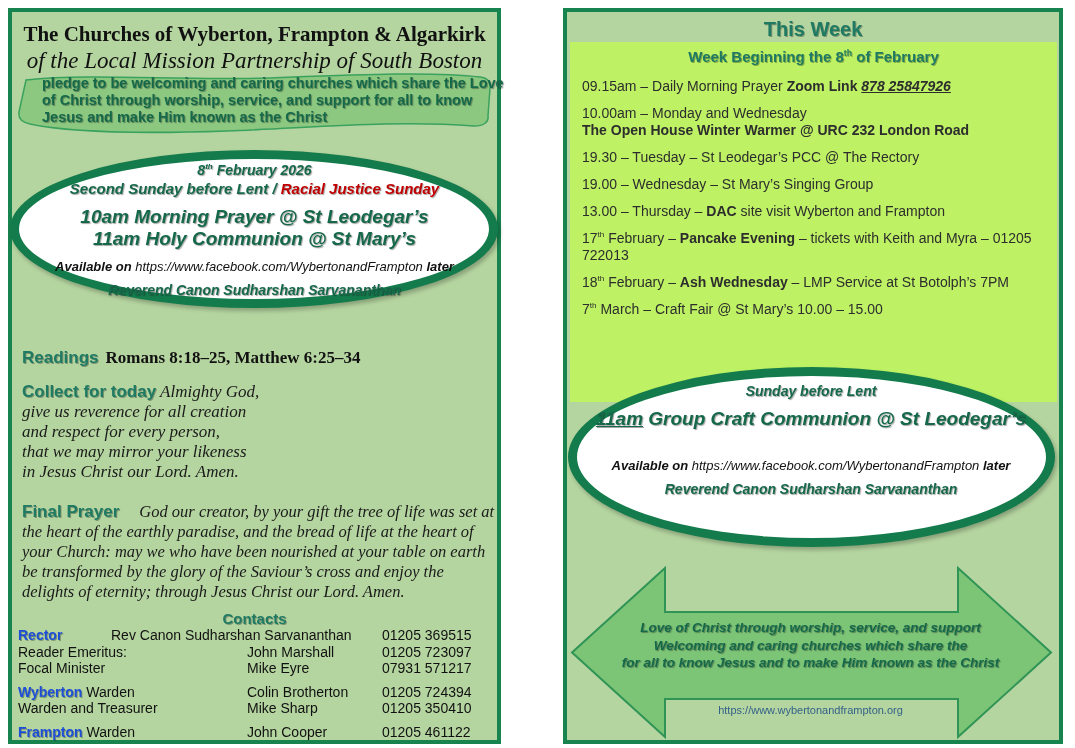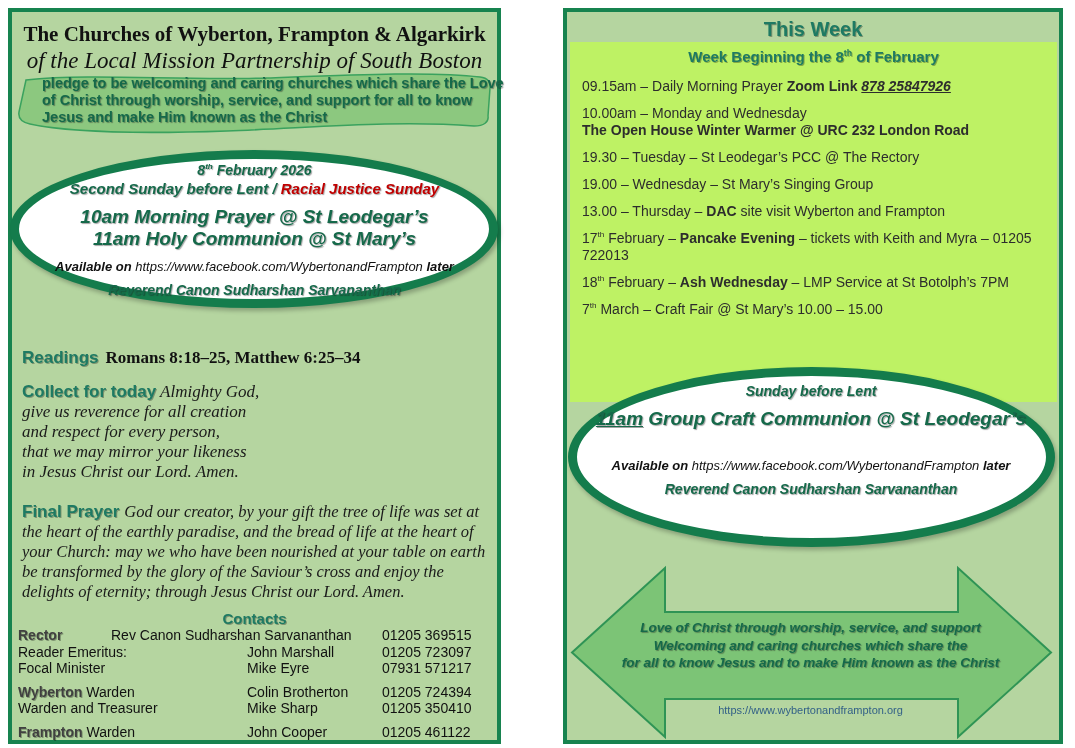--- a/index.html
+++ b/index.html
@@ -36,27 +36,27 @@
   .ov-svc{font-size:19px;font-weight:bold;font-style:italic;line-height:22px;margin-top:9px;}
   .ov-avail{font-size:13px;font-style:italic;color:#111;margin-top:9px;}
   .ov-min{font-size:14px;font-weight:bold;font-style:italic;margin-top:8px;}
   .readings{position:absolute;left:10px;top:336px;font-size:17px;}
   .readings .rb{font-weight:bold;color:#111;margin-left:7px;}
   .collect{position:absolute;left:10px;top:370px;width:340px;
            font-style:italic;font-size:17px;line-height:20px;color:#1a1a1a;}
   .collect .th, .finalp .th{font-style:normal;font-family:"Liberation Sans",sans-serif;font-size:17px;}
   .finalp{position:absolute;left:10px;top:490px;width:478px;
           font-style:italic;font-size:16.5px;line-height:20px;color:#1a1a1a;}
-  .finalp .txt{margin-left:5px;text-align:center;}
+  .finalp .txt{margin-left:20px;text-align:center;}
   .c-head{position:absolute;left:0;top:598px;width:100%;text-align:center;font-size:15px;}
   .c-rows{position:absolute;left:0;top:615px;width:100%;font-size:14px;color:#111;}
   .c-row{position:relative;height:16.5px;}
   .c-row.gap{margin-top:7px;}
   .c-role{position:absolute;left:6px;white-space:nowrap;}
-  .c-strong{color:#404040;font-weight:bold;text-shadow:1px 1px 0 rgba(0,0,0,0.30);}
+  .c-strong{color:#1d4ed8;font-weight:bold;text-shadow:1px 1px 0 rgba(0,0,0,0.30);}
   .c-name{position:absolute;white-space:nowrap;}
   .c-phone{position:absolute;left:370px;white-space:nowrap;}
 
   
   .rp-title{position:absolute;top:6px;left:0;width:100%;text-align:center;font-size:20px;}
   .wk-box{position:absolute;left:3px;top:30px;width:487px;height:360px;background:#bef264;}
   .wk-head{padding-top:6px;text-align:center;font-size:15px;}
   .wk-items{margin:13px 10px 0 12px;font-size:14px;line-height:17px;color:#2d2d2d;}
   .wk-items p{margin:0 0 10px 0;}
   .ov2{left:1px;top:355px;width:487px;height:180px;}

